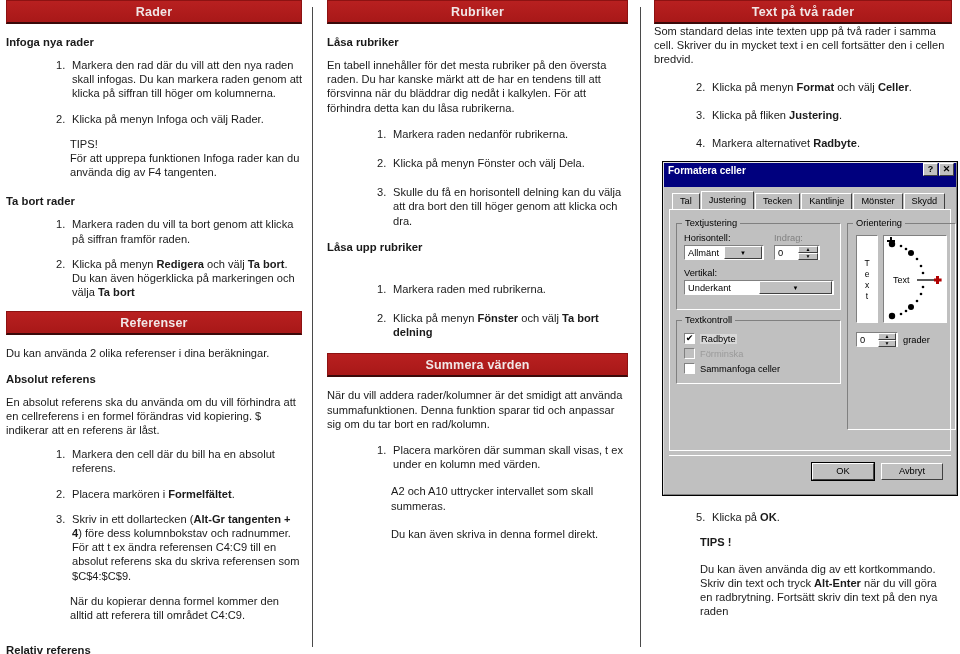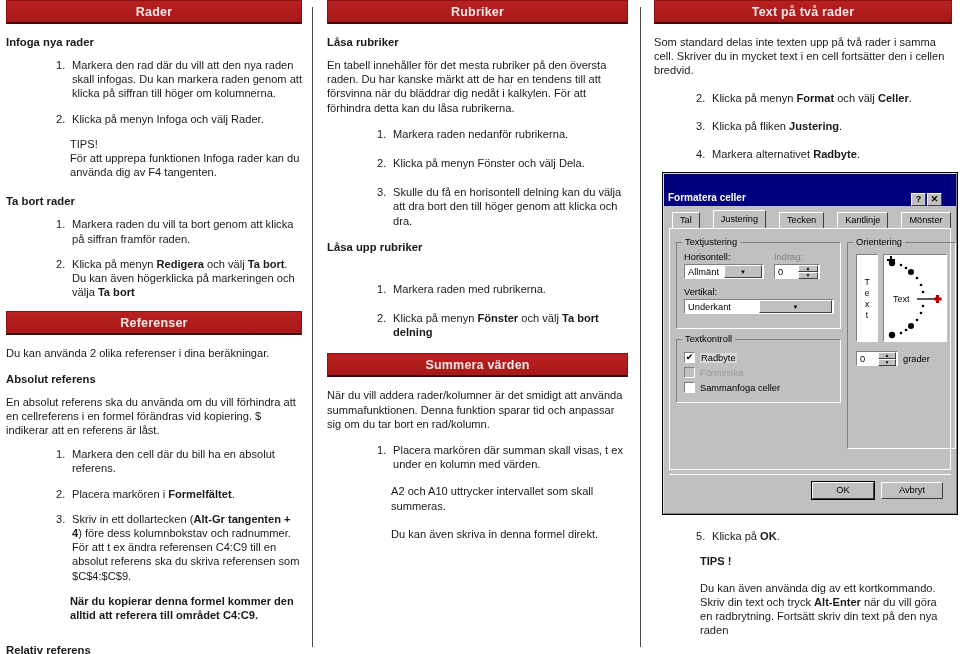--- a/index.html
+++ b/index.html
@@ -118,25 +118,25 @@
     font-size: 9.5px;
     color: #000;
     position: relative;
   }
   .dlg-inner { border: 1px solid #dfdfdf; border-right-color:#808080; border-bottom-color:#808080; }
   .tbar {
     background: #00007e;
     color: #fff;
     font-weight: bold;
     font-size: 10px;
-    height: 32px;
+    height: 24px;
     line-height: 16px;
-    padding: 0 14px 0 4px;
-    display: flex;
-    align-items: flex-end;
+    padding: 0 2px 0 4px;
+    display: flex;
+    align-items: flex-start;
   }
   .tbar-title { flex: 1; }
   .tbtn {
     width: 15px; height: 13px;
     background: #c0c0c0;
     border: 1px solid #fff;
     border-right-color: #404040; border-bottom-color: #404040;
     color: #000;
     font-size: 9px; font-weight: bold;
     line-height: 11px;
@@ -152,21 +152,21 @@
     height: 18px;
   }
   .tab {
     background: #c0c0c0;
     border: 1px solid #fff;
     border-right-color: #404040;
     border-bottom: none;
     padding: 2px 7px 2px 7px;
     font-size: 9.2px;
     line-height: 11px;
-    margin-right: 13px;
+    margin-right: 1px;
     height: 16px;
   }
   .tab.active {
     height: 18px;
     padding-top: 3px;
     font-weight: normal;
     position: relative;
     z-index: 2;
     background: #c0c0c0;
   }
@@ -324,21 +324,21 @@
     <h3 class="sec">Absolut referens</h3>
 
     <p class="body">En absolut referens ska du använda om du vill förhindra att en cellreferens i en formel förändras vid kopiering. $ indikerar att en referens är låst.</p>
 
     <ol class="steps">
       <li data-num="1">Markera den cell där du bill ha en absolut referens.</li>
       <li data-num="2"><span>Placera markören i </span><b>Formelfältet</b><span>.</span></li>
       <li data-num="3"><span>Skriv in ett dollartecken (</span><b>Alt-Gr tangenten + 4</b><span>) före dess kolumnbokstav och radnummer. För att t ex ändra referensen C4:C9 till en absolut referens ska du skriva referensen som $C$4:$C$9.</span></li>
     </ol>
 
-    <div class="note" style="margin-top:2px;font-weight:bold;">När du kopierar denna formel kommer den alltid att referera till området C4:C9.</div>
+    <div class="note" style="margin-top:2px;">När du kopierar denna formel kommer den alltid att referera till området C4:C9.</div>
 
     <h3 class="sec" style="margin-top:22px;">Relativ referens</h3>
 
   </div>
 
   <div class="vdiv"></div>
 
   <div class="col col-mid">
 
     <div class="banner">Rubriker</div>
@@ -371,21 +371,21 @@
     <div class="note" style="margin-top:4px;">A2 och A10 uttrycker intervallet som skall summeras.</div>
     <div class="note" style="margin-top:14px;">Du kan även skriva in denna formel direkt.</div>
   </div>
 
   <div class="vdiv"></div>
 
   <div class="col col-right">
 
     <div class="banner">Text på två rader</div>
 
-    <p class="body" style="margin-top:11px;">Som standard delas inte texten upp på två rader i samma cell. Skriver du in mycket text i en cell fortsätter den i cellen bredvid.</p>
+    <p class="body" style="">Som standard delas inte texten upp på två rader i samma cell. Skriver du in mycket text i en cell fortsätter den i cellen bredvid.</p>
 
     <ol class="steps" style="margin-top:13px;padding-left:44px;">
       <li data-num="2" style="margin-bottom:14px;"><span>Klicka på menyn </span><b>Format</b><span> och välj </span><b>Celler</b><span>.</span></li>
       <li data-num="3" style="margin-bottom:14px;"><span>Klicka på fliken </span><b>Justering</b><span>.</span></li>
       <li data-num="4"><span>Markera alternativet </span><b>Radbyte</b><span>.</span></li>
     </ol>
 
     <div class="dlg">
       <div class="dlg-inner">
 

